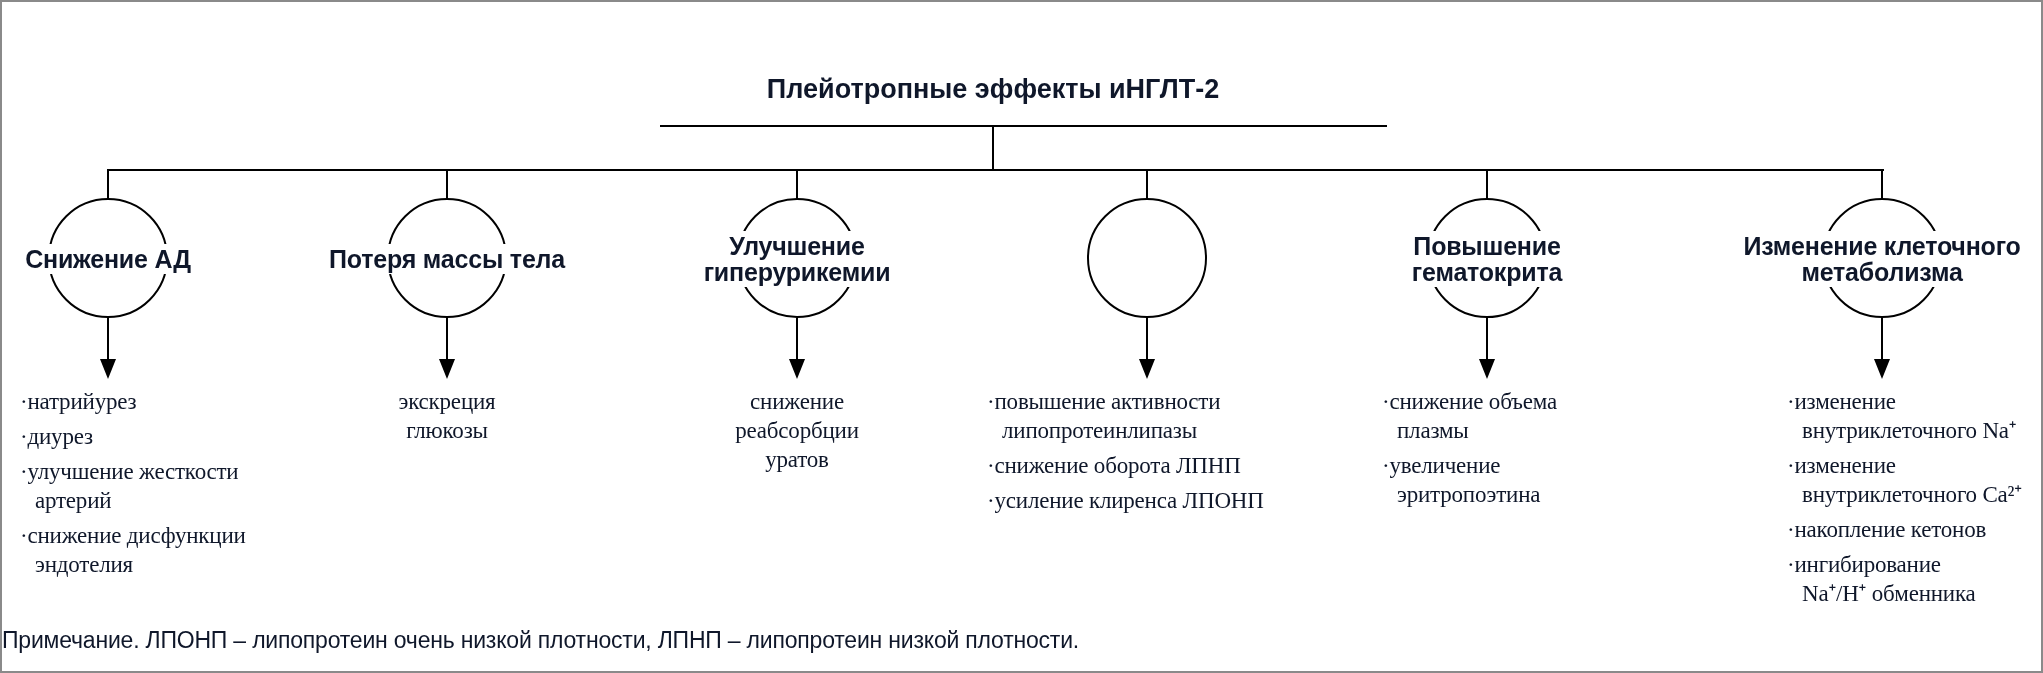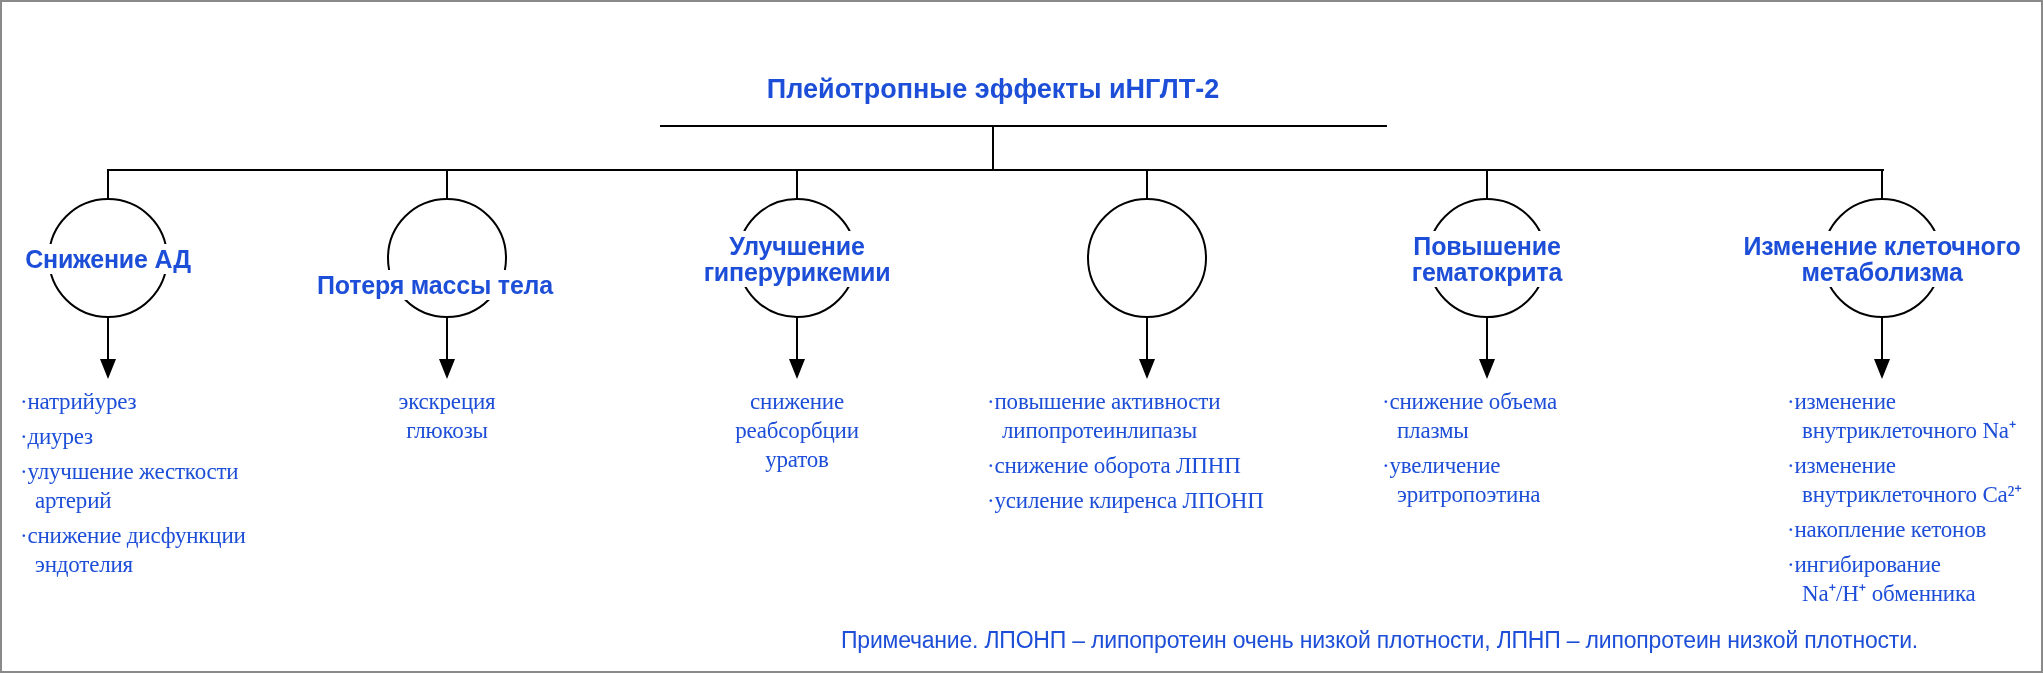--- a/index.html
+++ b/index.html
@@ -3,21 +3,21 @@
 <meta charset="utf-8">
 <style>
   html,body { margin:0; padding:0; background:#ffffff; }
   #canvas {
     position:relative;
     width:2043px; height:673px;
     box-sizing:border-box;
     border:2px solid #8a8a8a;
     background:#ffffff;
     font-family:"Liberation Sans","DejaVu Sans",sans-serif;
-    color:#1d4ed8;
+    color:#0f172a;
     overflow:hidden;
   }
   .hline { position:absolute; height:2px; background:#000; }
   .vline { position:absolute; width:2px; background:#000; }
   .title {
     position:absolute; left:591px; top:72px; width:800px;
     text-align:center; font-weight:bold; font-size:27px; line-height:30px;
   }
   .circle {
     position:absolute; width:120px; height:120px;
@@ -38,21 +38,21 @@
   .content {
     position:absolute; top:385px;
     font-size:23px; line-height:29px; letter-spacing:-0.2px;
   }
   .content .item { margin-bottom:6px;font-family:Liberation Serif, serif; }
   .list .item { padding-left:15px; text-indent:-15px; }
   .list .item::before { content:"\00B7 "; }
   .center-text { text-align:center; }
   .note {
     position:absolute; left:0; top:625px; width:1916px;
-    text-align:right; font-size:23px; letter-spacing:-0.2px;
+    text-align:left; font-size:23px; letter-spacing:-0.2px;
   }
 </style>
 </head>
 <body>
 
 <div id="canvas">
 
   <div class="title">Плейотропные эффекты иНГЛТ-2</div>
   <div class="hline" style="left:658px; top:123px; width:727px;"></div>
   <div class="vline" style="left:990px; top:124px; height:44px;"></div>
@@ -66,21 +66,21 @@
   <div class="ahead" style="left:98px; top:357px;"></div>
   <div class="content list" style="left:18px; width:270px;">
     <div class="item">натрийурез</div>
     <div class="item">диурез</div>
     <div class="item">улучшение жесткости артерий</div>
     <div class="item">снижение дисфункции эндотелия</div>
   </div>
 
   <div class="vline" style="left:444px; top:167px; height:30px;"></div>
   <div class="circle" style="left:385px; top:196px;"></div>
-  <div class="blabel nowrap" style="left:433px; top:257px;margin-top:26px;">Потеря массы тела</div>
+  <div class="blabel nowrap" style="left:445px; top:257px;">Потеря массы тела</div>
   <div class="vline" style="left:444px; top:316px; height:44px;"></div>
   <div class="ahead" style="left:437px; top:357px;"></div>
   <div class="content center-text" style="left:375px; width:140px;">
     <div class="item">экскреция глюкозы</div>
   </div>
 
   <div class="vline" style="left:794px; top:167px; height:30px;"></div>
   <div class="circle" style="left:735px; top:196px;"></div>
   <div class="blabel" style="left:795px; top:257px; width:210px;">Улучшение гиперурикемии</div>
   <div class="vline" style="left:794px; top:316px; height:44px;"></div>

